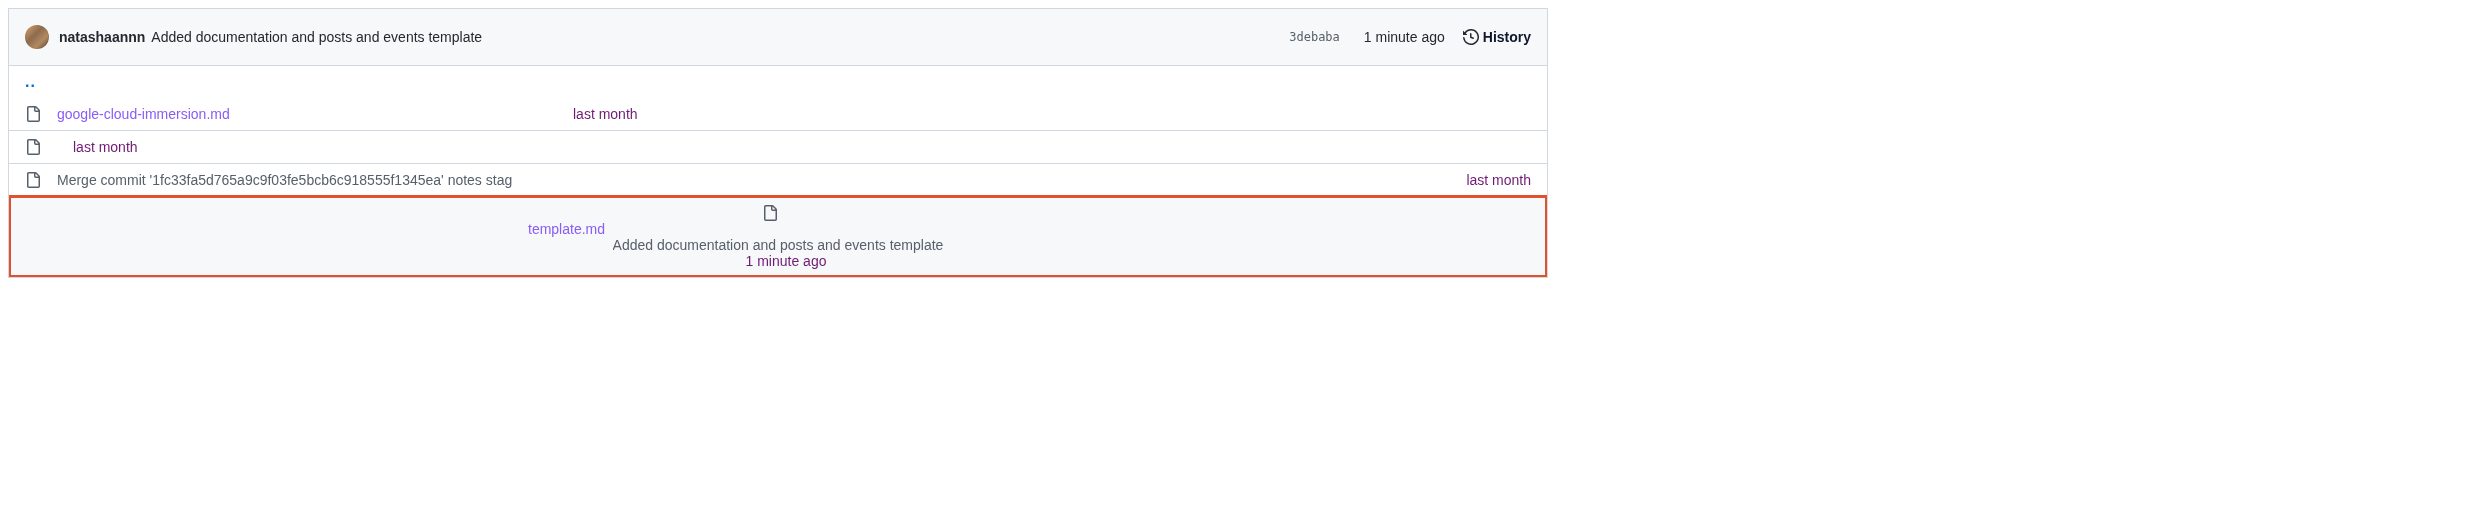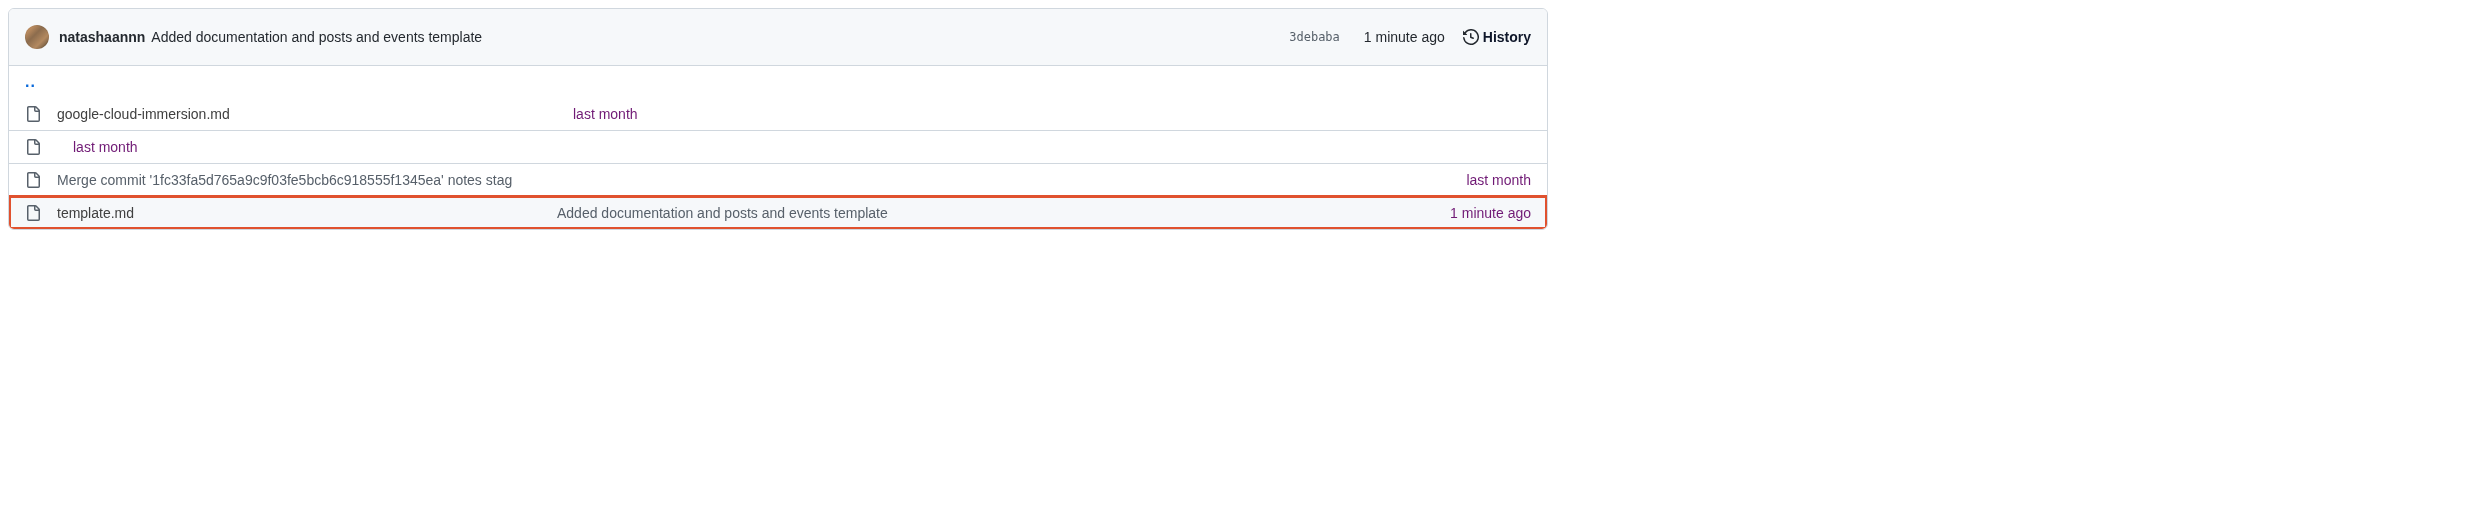--- a/index.html
+++ b/index.html
@@ -5,21 +5,21 @@
 * { box-sizing: border-box; margin: 0; padding: 0; }
 body {
   font-family: -apple-system, BlinkMacSystemFont, "Segoe UI", Helvetica, Arial, sans-serif;
   font-size: 14px;
   color: #24292f;
   background: #ffffff;
   padding: 8px;
 }
 .file-box {
   border: 1px solid #d0d7de;
-  border-radius: 6px;
+  border-radius: 0;
   overflow: hidden;
   width: 1540px;
 }
 .header {
   display: flex;
   align-items: center;
   padding: 16px;
   background: #f6f8fa;
   border-bottom: 1px solid #d0d7de;
 }
@@ -68,20 +68,21 @@
   border-top: 1px solid #d0d7de;
   background: #ffffff;
   position: relative;
 }
 .row.first { border-top: none; }
 .row.highlighted {
   background: #f6f8fa;
   outline: 3px solid #e0512e;
   outline-offset: -2px;
   z-index: 1;
+  flex-direction: column;
 }
 .updir-row {
   padding: 6px 16px;
   border-top: none;
   background: #ffffff;
 }
 .updir {
   color: #0969da;
   font-weight: 700;
   letter-spacing: 1px;
@@ -90,21 +91,21 @@
   line-height: 20px;
 }
 .file-icon {
   width: 16px;
   height: 16px;
   margin-right: 16px;
   flex-shrink: 0;
 }
 .file-name {
   width: 500px;
-  color: #404040;
+  color: #8b5cf6;
   cursor: pointer;
   flex-shrink: 0;
 }
 .file-msg {
   flex: 1;
   color: #57606a;
   white-space: nowrap;
   overflow: hidden;
   text-overflow: ellipsis;
   cursor: pointer;

